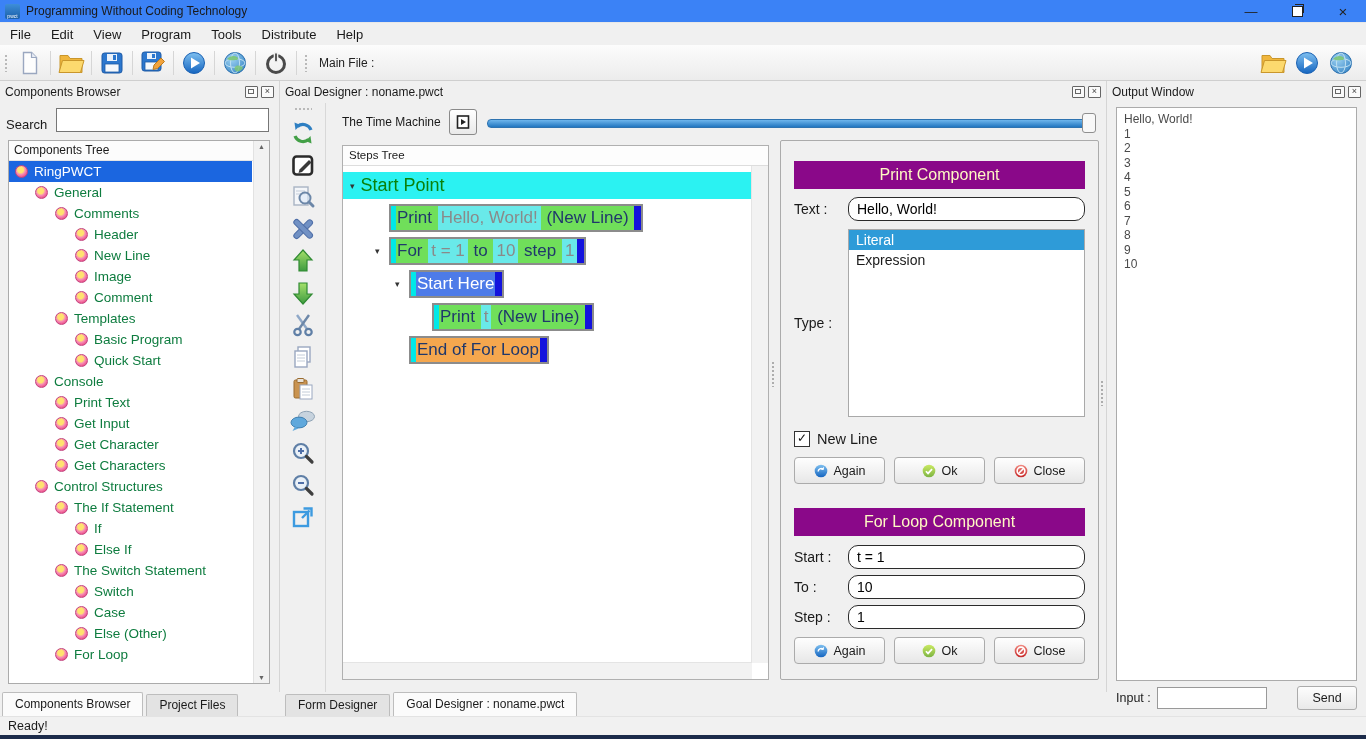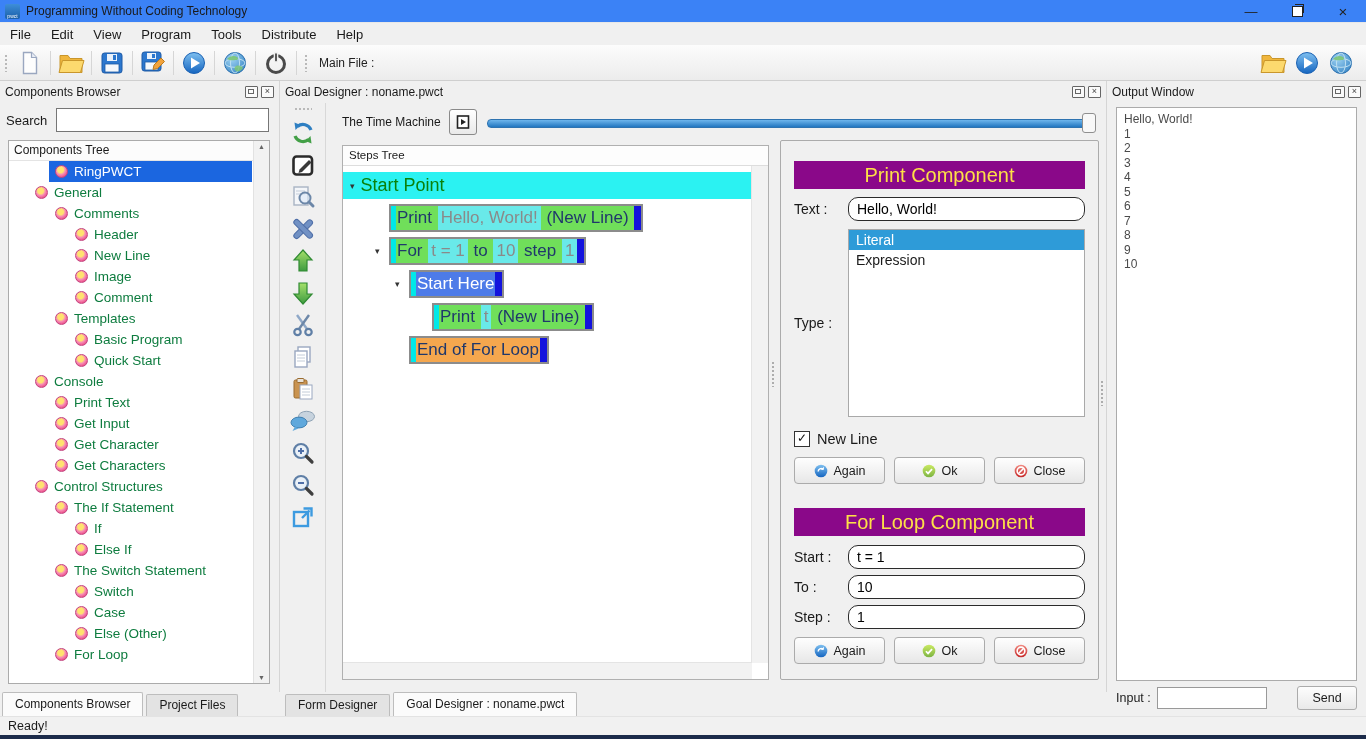--- a/index.html
+++ b/index.html
@@ -32,21 +32,21 @@
   .tb-right{margin-left:auto;display:flex;align-items:center;margin-right:8px;}
   
   .panel{position:absolute;top:81px;}
   .phead{height:21px;display:flex;align-items:center;font-size:12px;padding:0 5px;color:#1A1A1A;}
   .ph-icons{margin-left:auto;display:flex;align-items:center;}
   .ph-ic{width:11px;height:10px;border:1px solid #666;background:#FAFAFA;margin-left:3px;
          position:relative;font-size:9px;line-height:9px;text-align:center;color:#444;border-radius:1px;}
   .ph-inner{position:absolute;left:2px;top:2px;width:4px;height:3px;border:1px solid #666;}
   
   #left-panel{left:0;width:279px;height:611px;border-right:1px solid #D5D5D5;}
-  .search-row{position:absolute;left:6px;right:10px;top:27px;height:24px;display:flex;align-items:center;font-size:13px;}
+  .search-row{position:absolute;left:6px;right:10px;top:27px;height:24px;display:flex;align-items:flex-end;font-size:13px;}
   .search-row input{flex:1;height:22px;margin-left:9px;border:1px solid #767676;background:#fff;
         font:13px "Liberation Sans",sans-serif;padding:0 4px;}
   .tree-box{position:absolute;left:8px;right:9px;top:59px;bottom:8px;background:#fff;border:1px solid #ABABAB;}
   .tree-header{height:19px;line-height:19px;font-size:12px;padding:0 5px;background:#FCFCFC;border-bottom:1px solid #E4E4E4;}
   .tree-items{position:absolute;left:0;top:20px;right:17px;bottom:0;overflow:hidden;}
   .tree-item{height:21px;display:flex;align-items:center;font-size:13.5px;color:#0E7C3F;white-space:nowrap;}
   .tree-item.selected{background:#1B66E0;color:#fff;}
   .orb{width:13px;height:13px;border-radius:50%;flex:none;margin-right:6px;
        background:radial-gradient(circle at 42% 35%, #FFE36E 0 30%, #F78FB5 48%, #EC4E8A 78%, #C2185B);
        border:1px solid #C4457F;box-sizing:border-box;}
@@ -87,21 +87,21 @@
   .chip.orange{background:#F5A74E;}
   .chip .strip{width:5px;background:#00E8E8;flex:none;}
   .seg{display:flex;align-items:center;padding:0 1px;}
   .seg-val{background:#69E9E9;color:#8A8A8A;padding:0 3px;}
   .endbar{width:7px;background:#1313DD;flex:none;}
   .grip-v{position:absolute;width:5px;height:26px;
           background-image:radial-gradient(#ADADAD 1px,transparent 1.3px);background-size:4px 4px;}
   
   .comp-box{position:absolute;left:500px;top:59px;width:317px;bottom:12px;
             border:1px solid #ABABAB;border-radius:2px;background:#F0F0F0;}
-  .comp-title{margin:20px 13px 0;height:28px;background:#8A0889;color:#fde047;font-size:20px;
+  .comp-title{margin:20px 13px 0;height:28px;background:#8A0889;color:#fef9c3;font-size:16px;
               display:flex;align-items:center;justify-content:center;}
   .comp-title.second{margin-top:24px;}
   .form-row{display:flex;align-items:center;margin:8px 13px 0;font-size:14px;}
   .form-row.tight{margin-top:6px;}
   .form-label{width:54px;flex:none;}
   .rounded-input{flex:1;height:22px;border:1.5px solid #2B2B2B;border-radius:10px;background:#fff;
                  font:14px "Liberation Sans",sans-serif;padding:0 8px;min-width:0;}
   .type-row{display:flex;margin:8px 13px 0;font-size:14px;}
   .type-label{width:54px;flex:none;align-self:center;}
   .type-list{flex:1;height:186px;background:#fff;border:1px solid #A9A9A9;font-size:14px;overflow:hidden;}
@@ -281,21 +281,21 @@
       <span class="ph-ic">×</span>
     </span>
   </div>
   <div class="search-row">
     <span>Search</span>
     <input value="" style="">
   </div>
   <div class="tree-box">
     <div class="tree-header">Components Tree</div>
     <div class="tree-items" id="ctree">
-        <div class="tree-item selected" style="padding-left: 6px; margin-left: 40px;">
+        <div class="tree-item selected" style="padding-left: 6px;">
           <span class="orb"></span>
           <span>RingPWCT</span>
         </div>
         <div class="tree-item" style="padding-left: 26px;">
           <span class="orb"></span>
           <span>General</span>
         </div>
         <div class="tree-item" style="padding-left: 46px;">
           <span class="orb"></span>
           <span>Comments</span>

